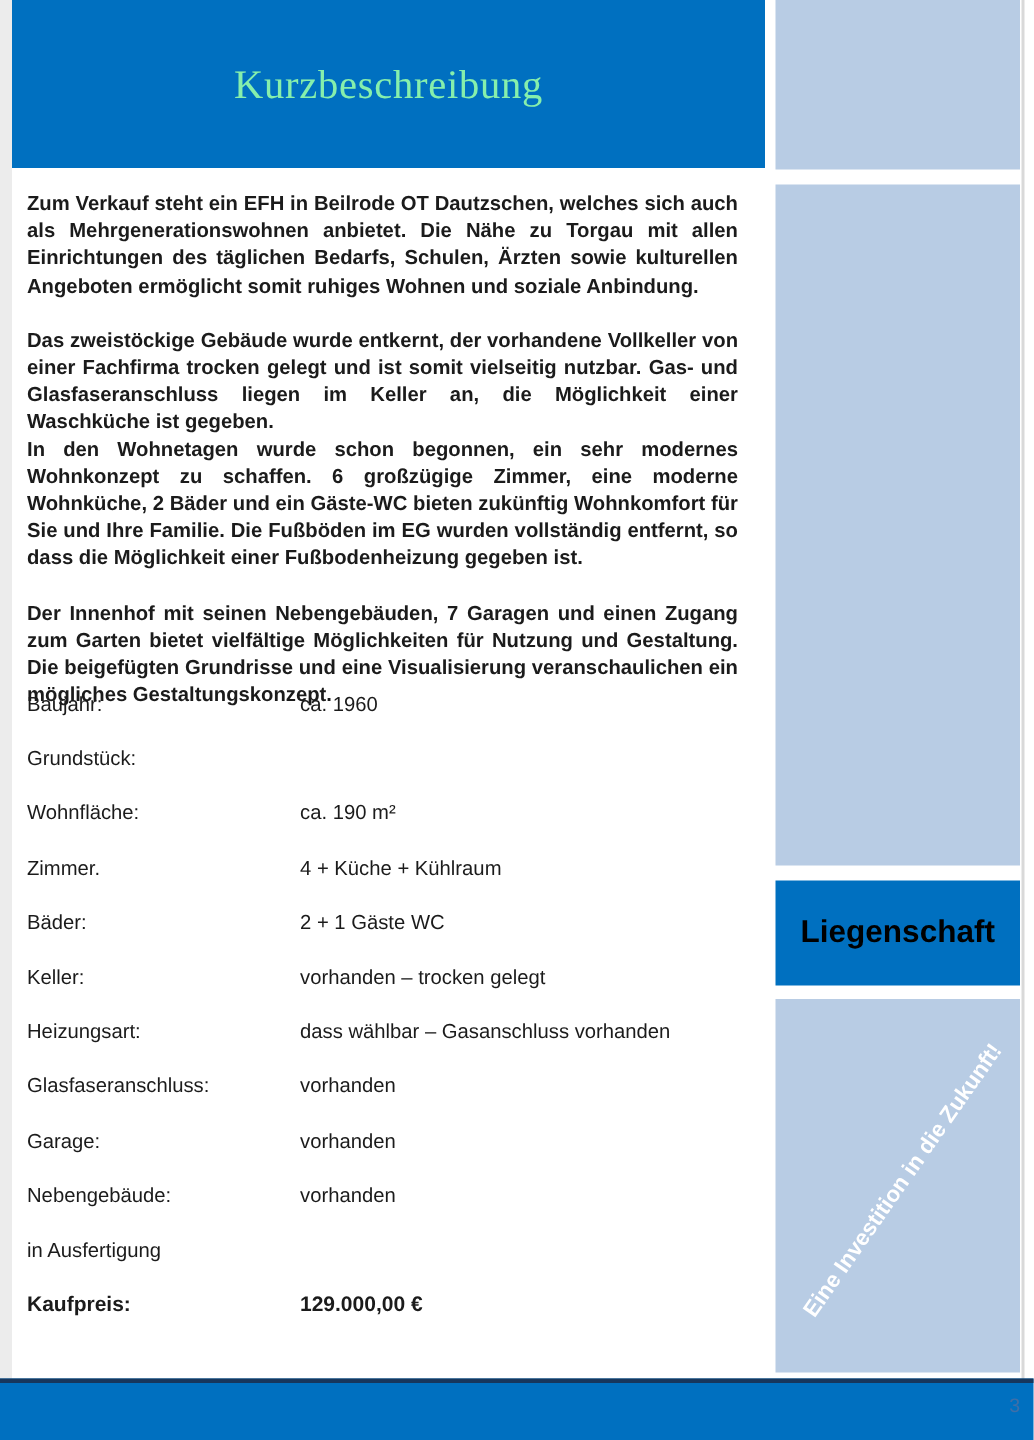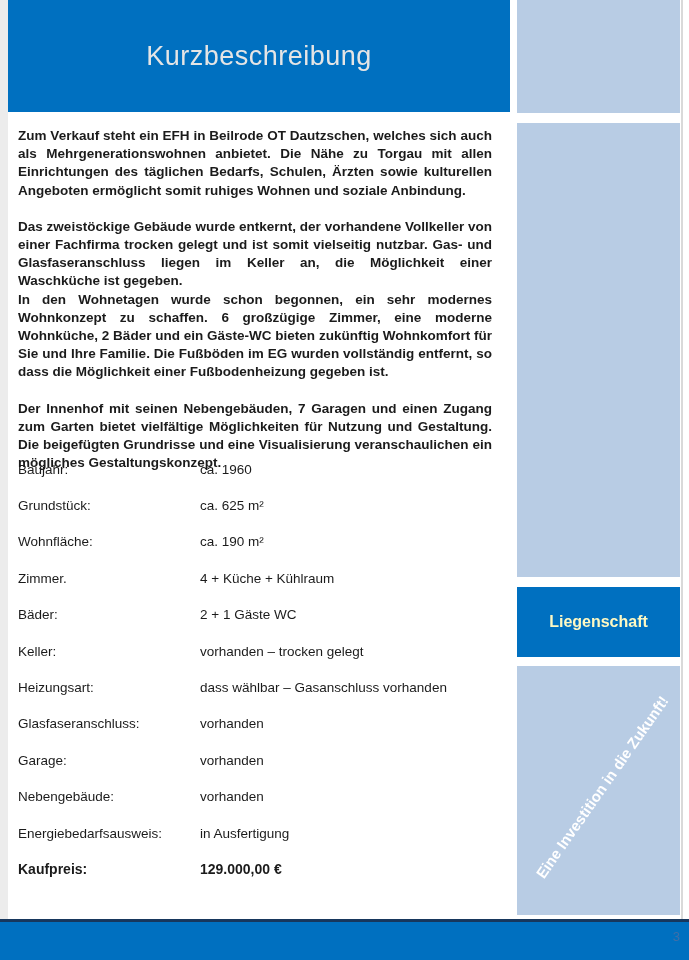--- a/index.html
+++ b/index.html
@@ -11,21 +11,21 @@
   }
   
   .edge-left{position:absolute;left:0;top:0;width:8px;height:921px;background:#ececec;}
   .edge-right-line{position:absolute;left:681px;top:0;width:2px;height:921px;background:#d9d9d9;}
   
   .header{
     position:absolute;left:8px;top:0;width:502px;height:112px;
     background:#0070C0;display:flex;align-items:center;justify-content:center;
   }
   .header .title{
-    color:#e5e5e5;font-size:27px;letter-spacing:0.5px;font-weight:400;
+    color:#86efac;font-size:27px;letter-spacing:0.5px;font-weight:400;font-family:Liberation Serif, serif;
   }
   
   .copy{
     position:absolute;left:18px;top:127px;width:474px;
     font-size:13.5px;line-height:18.2px;text-align:justify;
   }
   .copy p{margin:0 0 18px 0;font-weight:bold;}
   .copy p.tight{margin-bottom:0;}
   
   .facts{position:absolute;left:18px;top:451px;width:474px;}
@@ -35,21 +35,21 @@
   .facts-row.bold-row{font-weight:bold;font-size:14px;}
   
   .side-block{position:absolute;left:517px;width:163px;background:#B8CCE4;}
   .side-b1{top:0;height:113px;}
   .side-b2{top:123px;height:454px;}
   .side-b3{top:666px;height:249px;}
   .side-tab{
     position:absolute;left:517px;top:587px;width:163px;height:70px;
     background:#0070C0;display:flex;align-items:center;justify-content:center;
   }
-  .side-tab .tab-label{color:#fef9c3;font-weight:bold;font-size:16px;}
+  .side-tab .tab-label{color:#000000;font-weight:bold;font-size:21px;}
   .slogan{
     position:absolute;left:85px;top:121px;
     transform:translate(-50%,-50%) rotate(-55deg);
     white-space:nowrap;color:#ffffff;font-weight:bold;font-size:15px;
   }
   
   .footer{
     position:absolute;left:0;top:919px;width:689px;height:41px;
     background:#0070C0;border-top:3px solid #17375D;box-sizing:border-box;
   }
@@ -75,21 +75,20 @@
   <p>Der Innenhof mit seinen Nebengebäuden, 7 Garagen und einen Zugang zum Garten bietet vielfältige Möglichkeiten für Nutzung und Gestaltung. Die beigefügten Grundrisse und eine Visualisierung veranschaulichen ein mögliches Gestaltungskonzept.</p>
 </div>
 
 <div class="facts">
   <div class="facts-row">
     <span class="facts-label">Baujahr:</span>
     <span class="facts-value">ca. 1960</span>
   </div>
   <div class="facts-row">
     <span class="facts-label">Grundstück:</span>
-    <span class="facts-value">ca. 625 m²</span>
   </div>
   <div class="facts-row">
     <span class="facts-label">Wohnfläche:</span>
     <span class="facts-value">ca. 190 m²</span>
   </div>
   <div class="facts-row">
     <span class="facts-label">Zimmer.</span>
     <span class="facts-value">4 + Küche + Kühlraum</span>
   </div>
   <div class="facts-row">
@@ -110,21 +109,20 @@
   </div>
   <div class="facts-row">
     <span class="facts-label">Garage:</span>
     <span class="facts-value">vorhanden</span>
   </div>
   <div class="facts-row">
     <span class="facts-label">Nebengebäude:</span>
     <span class="facts-value">vorhanden</span>
   </div>
   <div class="facts-row">
-    <span class="facts-label">Energiebedarfsausweis:</span>
     <span class="facts-value">in Ausfertigung</span>
   </div>
   <div class="facts-row bold-row">
     <span class="facts-label">Kaufpreis:</span>
     <span class="facts-value">129.000,00 €</span>
   </div>
 </div>
 
 <div class="side-block side-b1"></div>
 <div class="side-block side-b2"></div>

